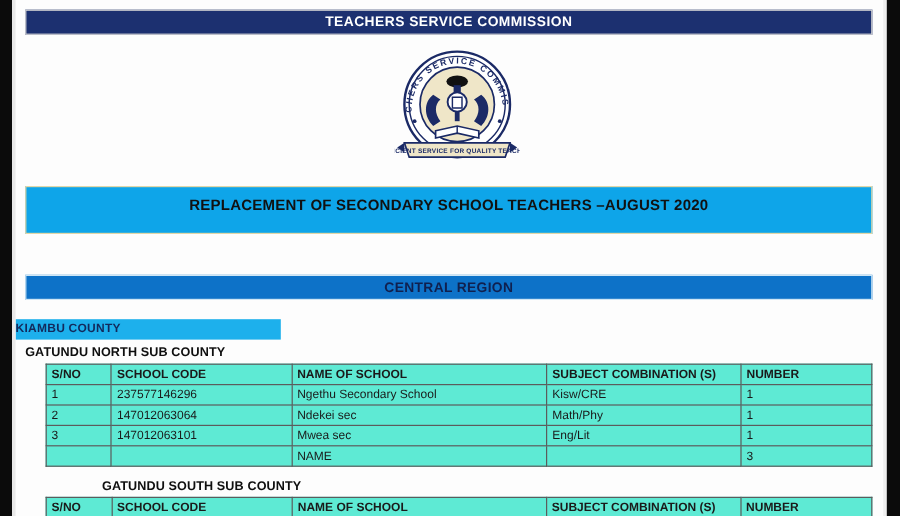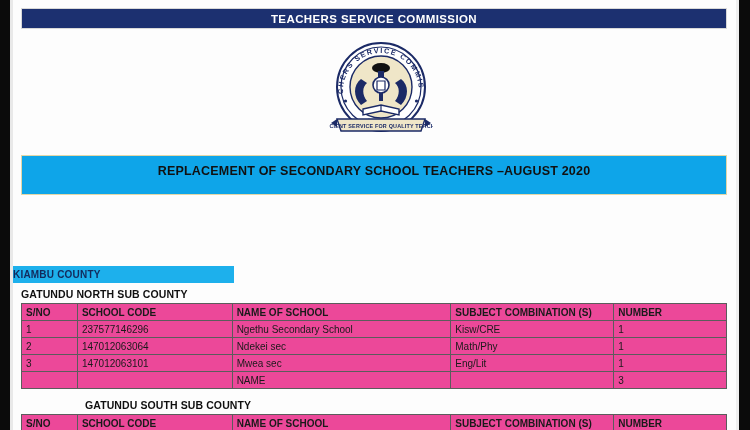--- a/index.html
+++ b/index.html
@@ -165,21 +165,22 @@
   .subcounty-1 { left: 8px;  top: 288px; }
   .subcounty-2 { left: 72px; top: 399px; }
 
   
   table.grid {
     position: absolute;
     border-collapse: collapse;
     table-layout: fixed;
     font-size: 10px;
     color: #1a1a1a;
-    background: #ec4899;
+    background: #5eead4;
+    margin-left: 17px;
   }
   table.grid-1 { left: 8px; right: 9px; top: 303px; width: auto; }
   table.grid-2 { left: 8px; right: 9px; top: 414px; width: auto; }
 
   table.grid td, table.grid th {
     border: 1px solid #5c5c5c;
     padding: 1px 4px;
     height: 17px;
     box-sizing: border-box;
     overflow: hidden;
@@ -255,20 +256,23 @@
         <path d="M96 84 L102 88 L96 92 Z" fill="#1b2a66"></path>
         <text x="52" y="92.5" font-family="'Liberation Sans', sans-serif" font-size="5.4" font-weight="bold" fill="#1b2a66" text-anchor="middle" letter-spacing="0.2">EFFICIENT SERVICE FOR QUALITY TEACHING</text>
       </svg>
     </div>
   </div>
 
   <div class="band-olive">
     <span class="txt">REPLACEMENT OF SECONDARY SCHOOL TEACHERS –AUGUST 2020</span>
   </div>
 
+  <div class="band-region">
+    <span class="txt">CENTRAL REGION</span>
+  </div>
 
   <div class="county-chip">
     <span class="txt">KIAMBU COUNTY</span>
   </div>
 
   <div class="subcounty subcounty-1">GATUNDU NORTH SUB COUNTY</div>
 
   <table class="grid grid-1">
     <thead>
       <tr>

